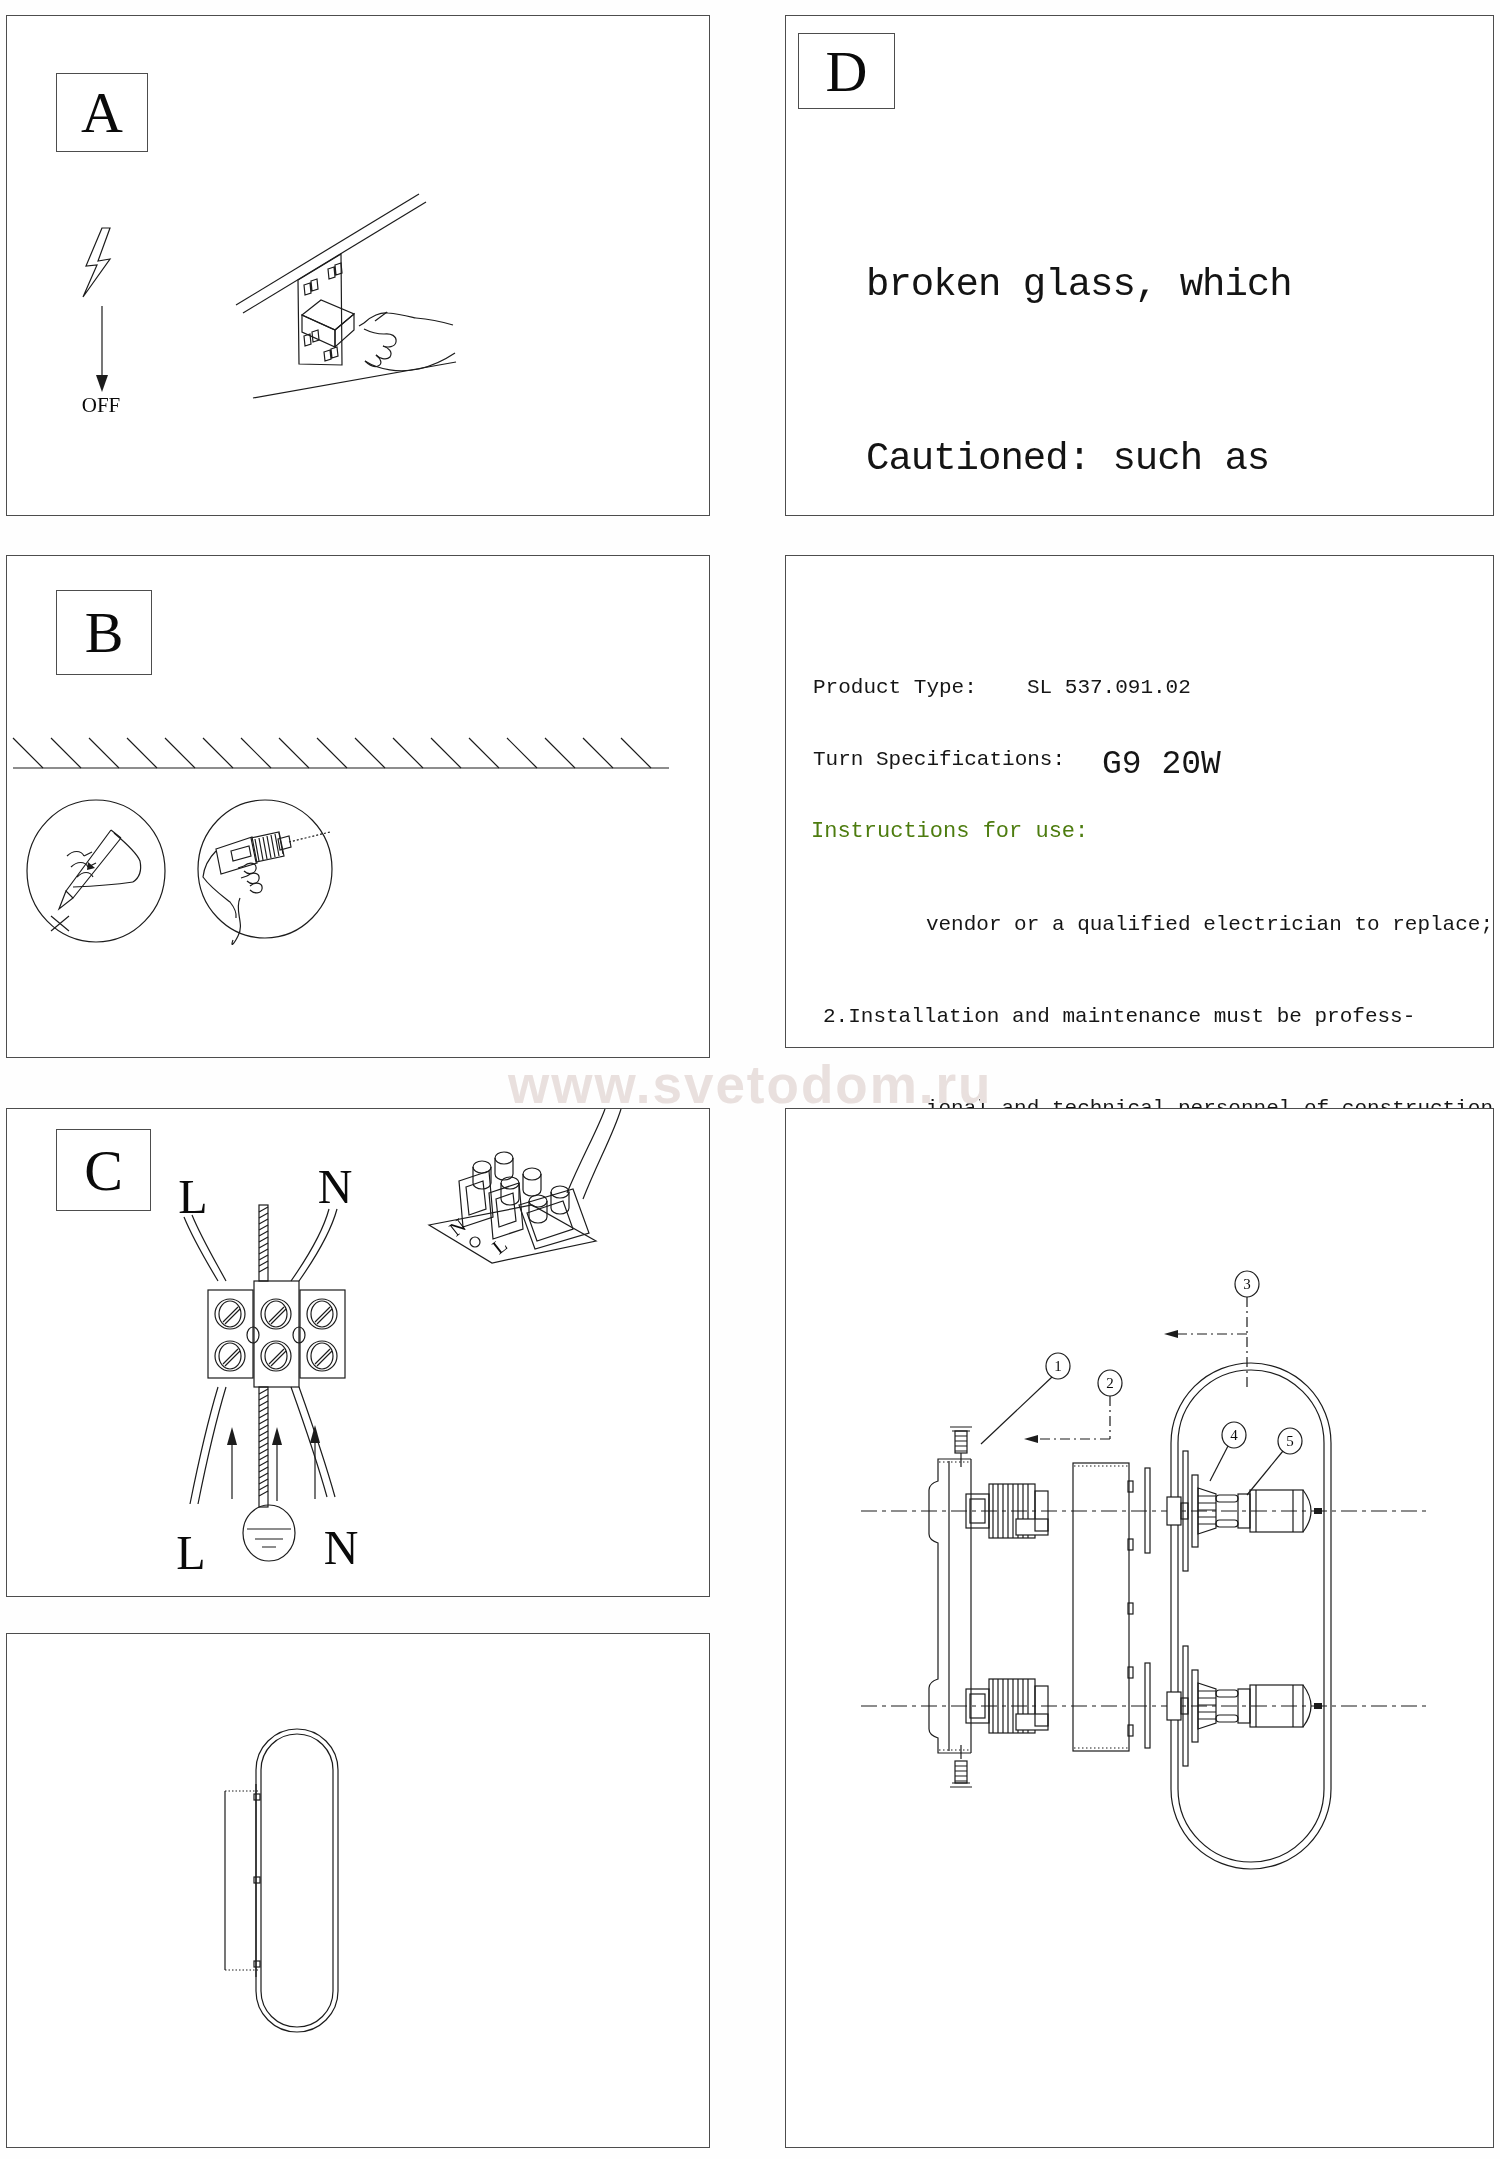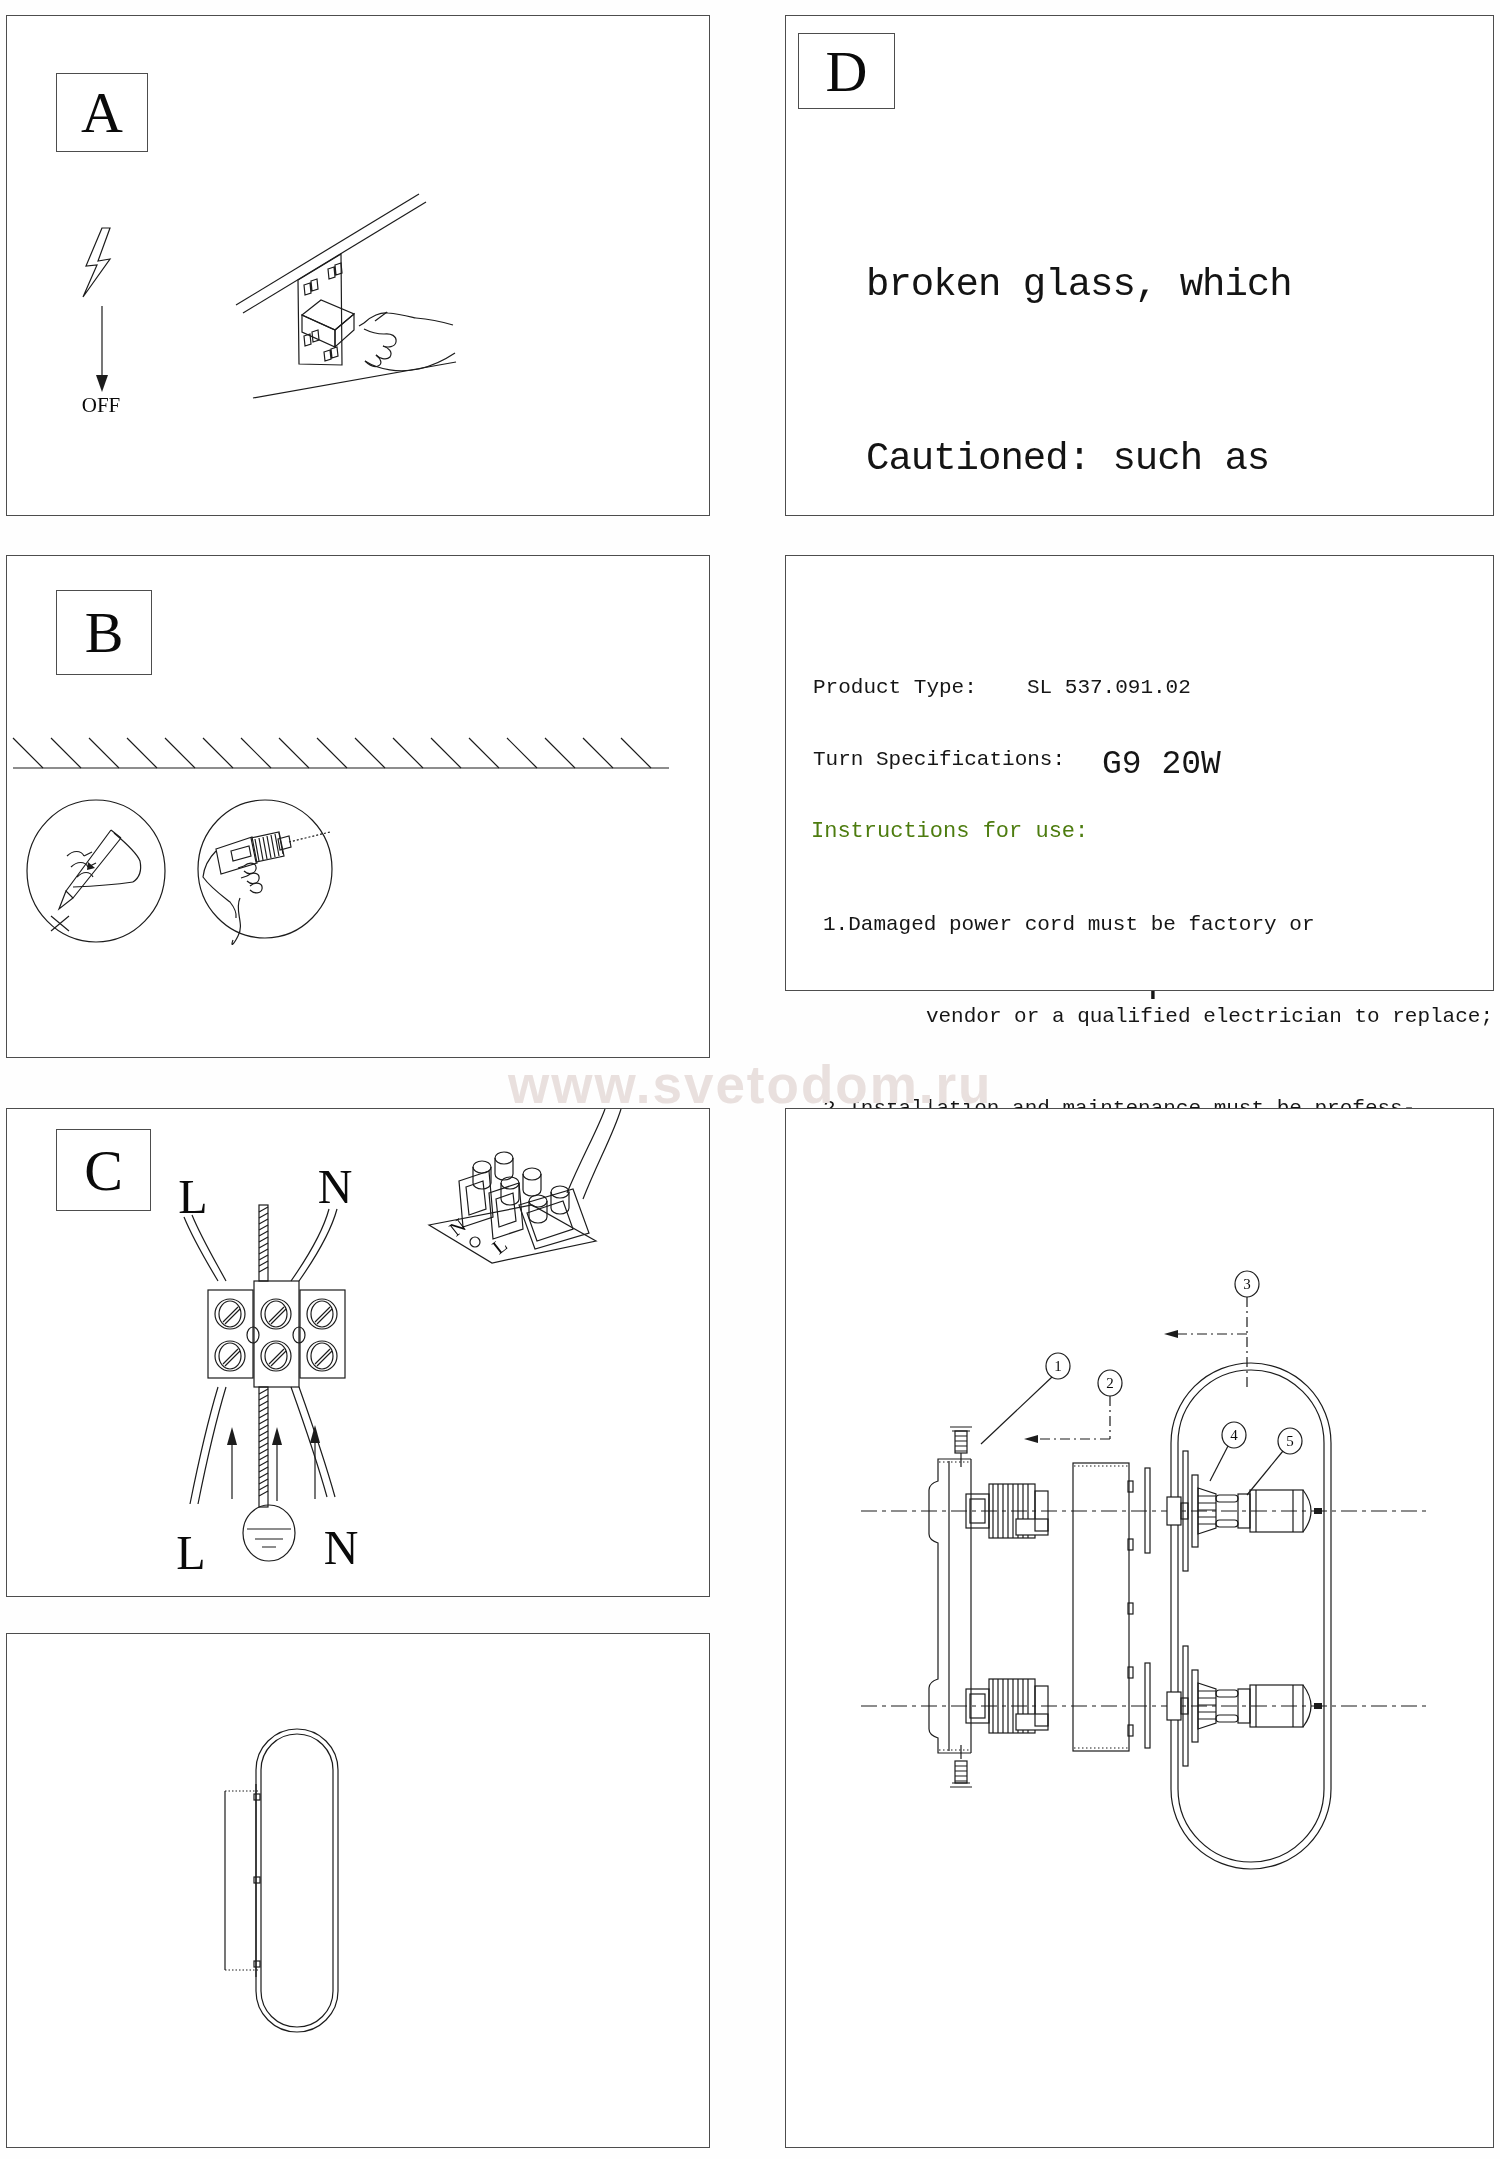--- a/index.html
+++ b/index.html
@@ -131,28 +131,27 @@
         <path d="M231,312 L237,310 M234,322 L240,320"></path>
         <path d="M209,295 C202,302 197,312 196,321 C203,331 214,339 223,346 C227,351 230,356 229,362"></path>
         <path d="M233,342 C227,355 238,368 231,380 C227,388 223,392 226,384"></path>
       </g>
     </svg>
     <div class="letterbox" style="left:49px;top:34px;width:94px;height:83px;">
       <span>B</span>
     </div>
   </div>
 
-  <div class="panel" style="left:785px;top:555px;width:709px;height:436px;">
+  <div class="panel" style="left:785px;top:555px;width:709px;height:493px;">
     <div class="spec-row spec-label" style="left:27px;top:120px;">Product Type:</div>
     <div class="spec-row spec-value" style="left:241px;top:120px;">SL 537.091.02</div>
     <div class="spec-row spec-label" style="left:27px;top:192px;">Turn Specifications:</div>
     <div class="spec-row spec-value big" style="left:316px;top:190px;">G9 20W</div>
     <div class="ins-title">Instructions for use:</div>
     <div class="ins-lines">
-      <div class="ins-line">1.Damaged power cord must be factory or</div>
       <div class="ins-line cont">vendor or a qualified electrician to replace;</div>
       <div class="ins-line">2.Installation and maintenance must be profess-</div>
       <div class="ins-line cont">ional and technical personnel of construction</div>
       <div class="ins-line">3.Turn off the power before you replace the lamp</div>
       <div class="ins-line">4.If requested the immediate replacement of</div>
       <div class="ins-line cont">broken glass</div>
     </div>
   </div>
 
   <div class="watermark">www.svetodom.ru</div>

